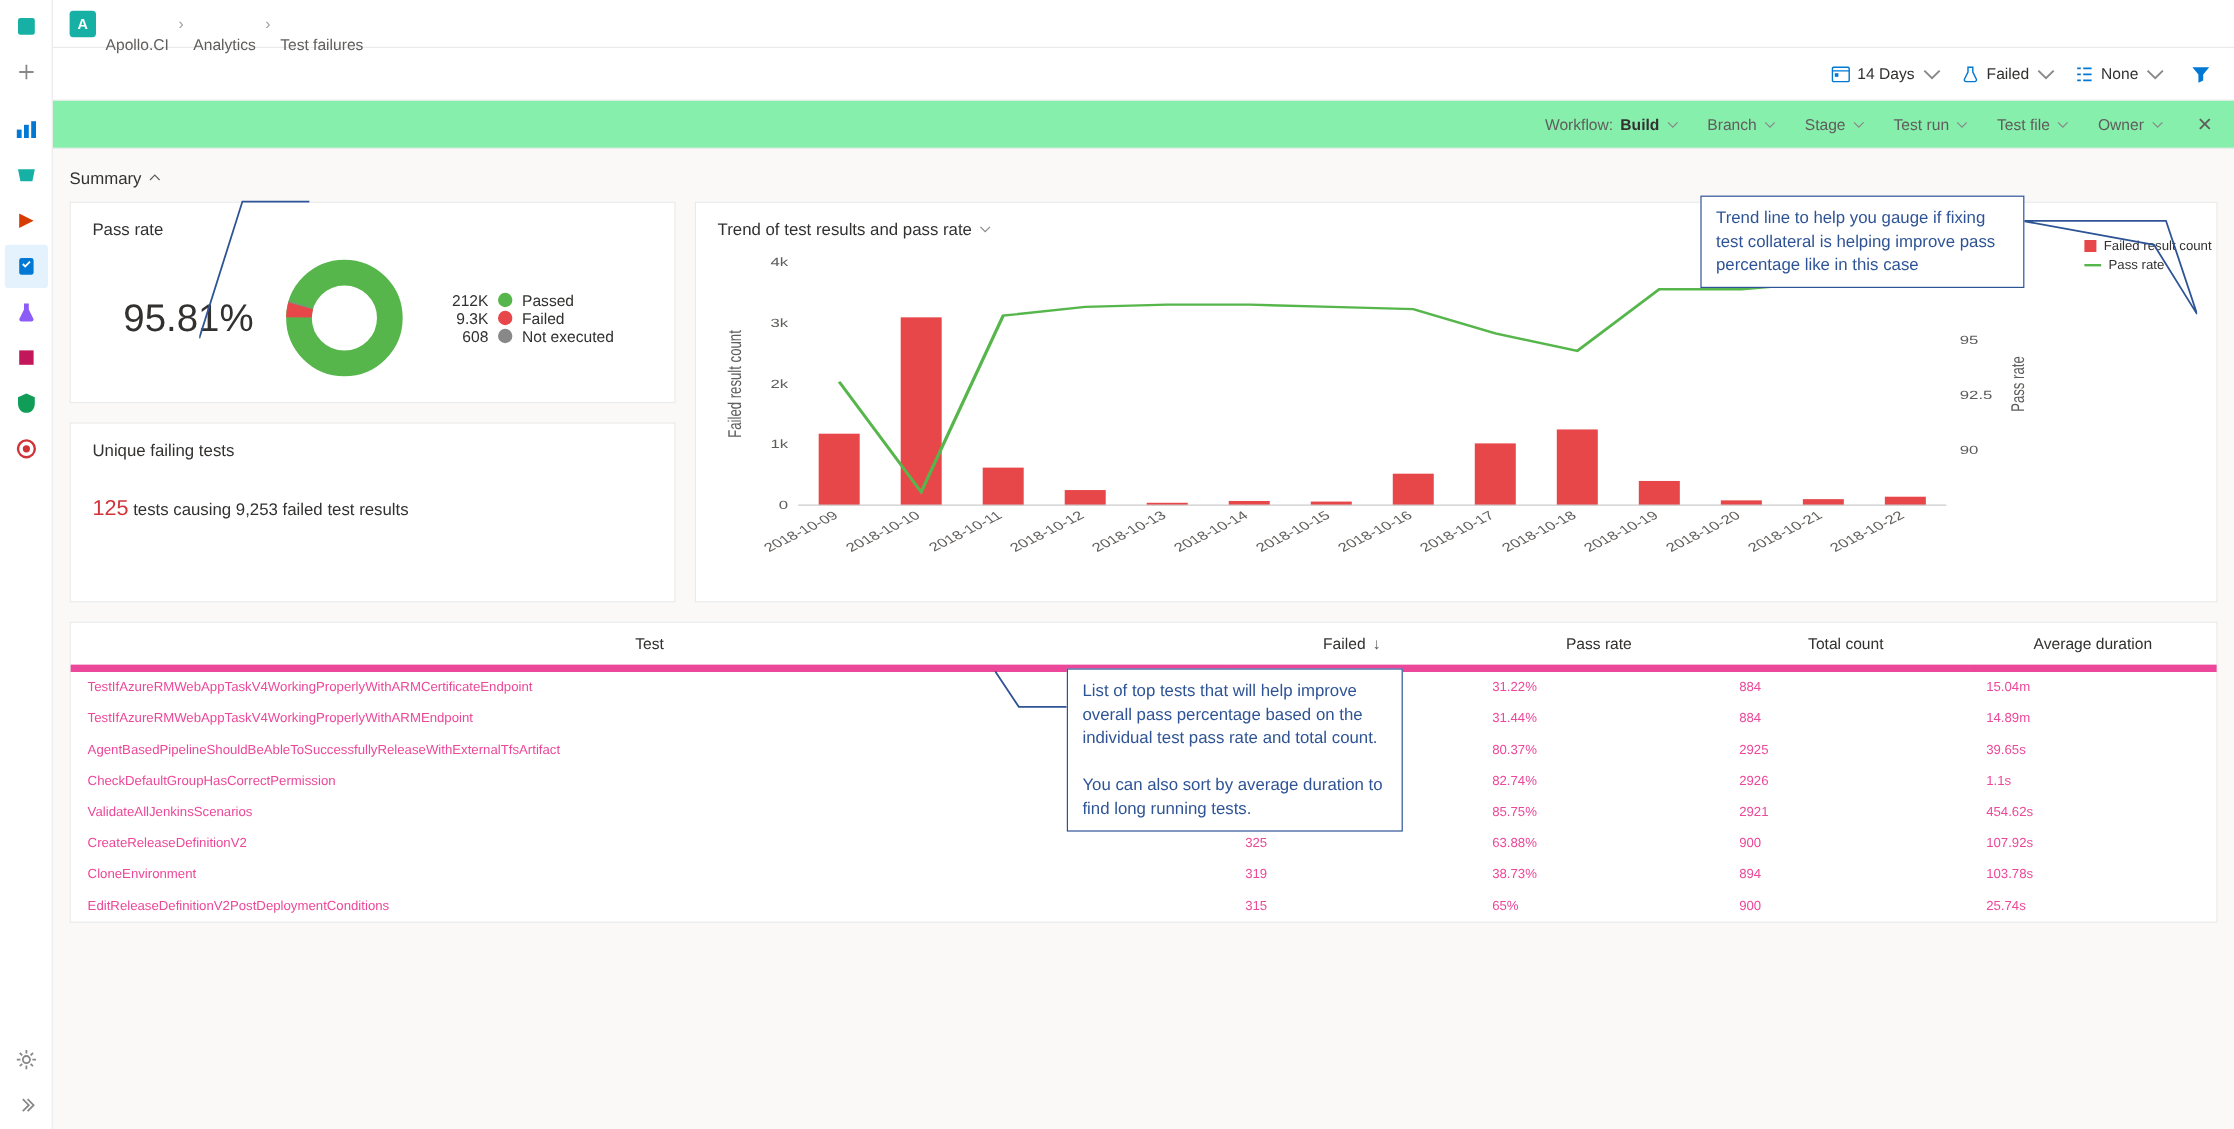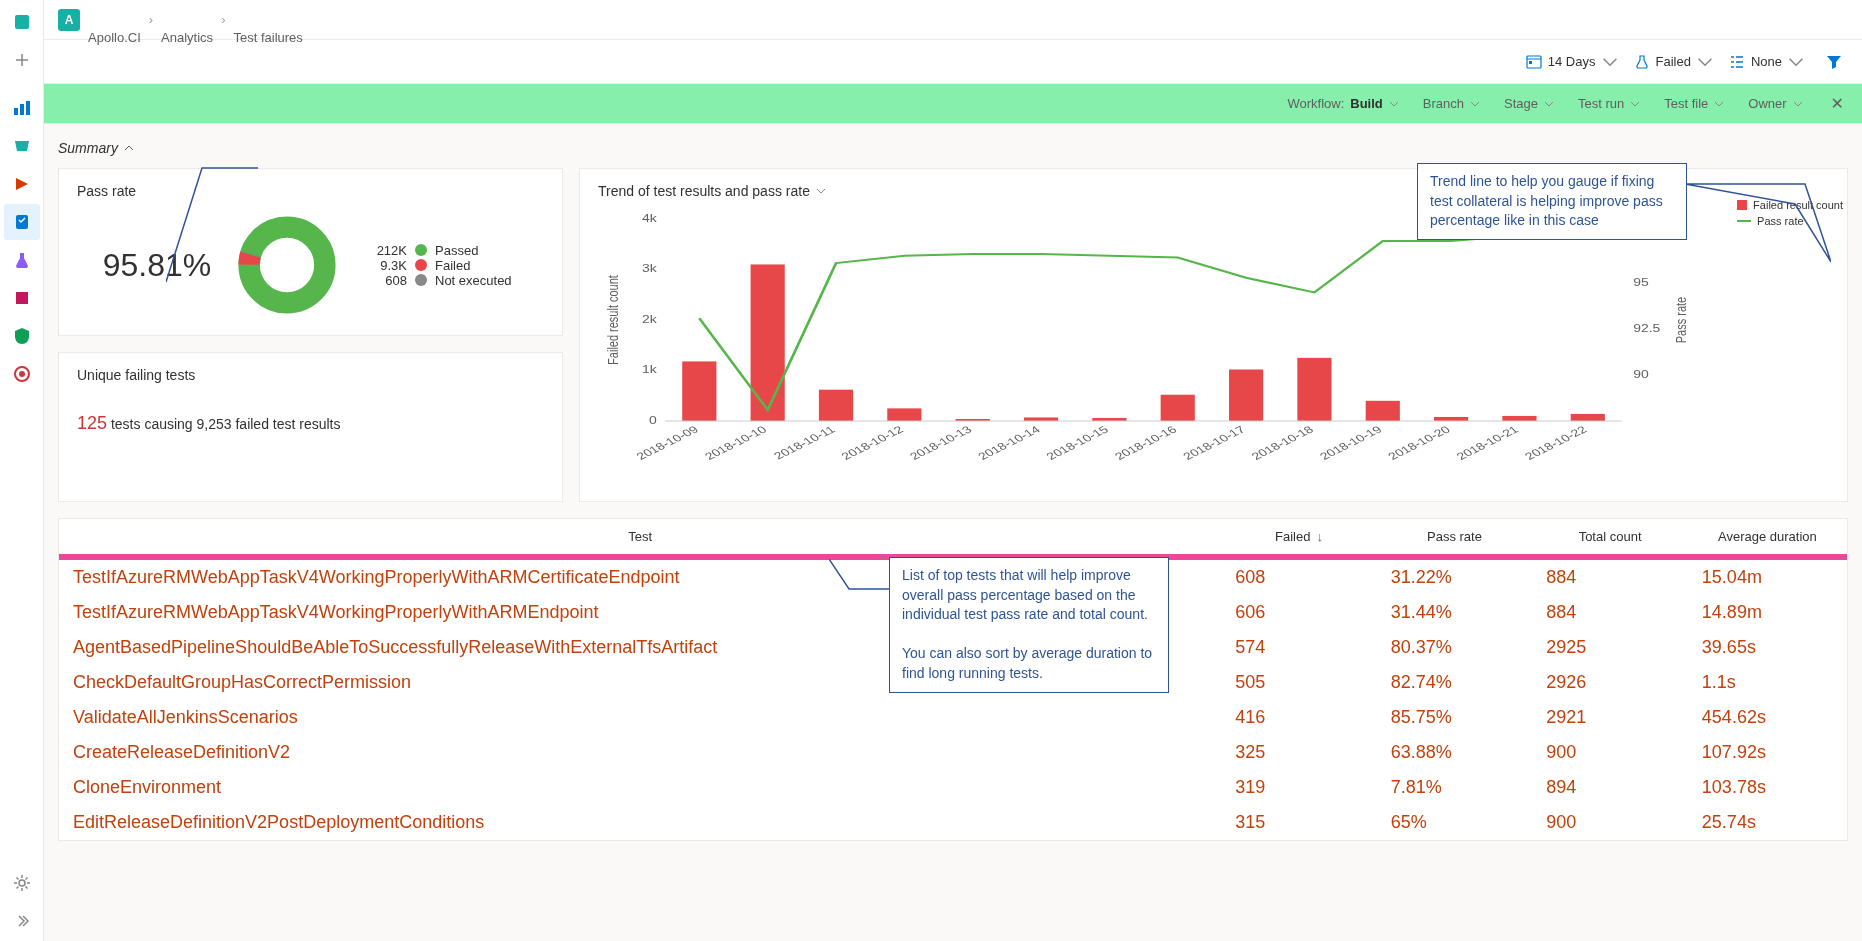--- a/index.html
+++ b/index.html
@@ -17,21 +17,21 @@
 .crumb-sep { color: #a19f9d; }
 .toolbar { height: 44px; display: flex; align-items: center; justify-content: flex-end; padding: 0 14px; gap: 16px; border-bottom: 1px solid #eaeaea; }
 .tb-item { display: flex; align-items: center; gap: 6px; cursor: pointer; color: #323130; }
 .tb-item svg { width: 16px; height: 16px; }
 .chev { width: 10px; height: 10px; }
 .filter-row { height: 40px; background: #86efac; display: flex; align-items: center; justify-content: flex-end; padding: 0 14px; gap: 24px; border-bottom: 1px solid #eaeaea; }
 .filter-item { display: flex; align-items: center; gap: 6px; cursor: pointer; color: #605e5c; font-size: 13px; }
 .filter-item .bold { color: #323130; font-weight: 600; }
 .close-x { cursor: pointer; color: #605e5c; font-size: 16px; padding: 0 4px; }
 .content { flex: 1; overflow-y: auto; padding: 12px 14px; background: #faf9f8; }
-.section-header { display: flex; align-items: center; gap: 6px; padding: 4px 0 12px; cursor: pointer; font-size: 14px; font-style: italic; }
+.section-header { display: flex; align-items: center; gap: 6px; padding: 4px 0 12px; cursor: pointer; font-size: 14px; }
 .row { display: flex; gap: 16px; margin-bottom: 16px; position: relative; }
 .card { background: #fff; border: 1px solid #eaeaea; padding: 14px 18px; }
 .card-title { font-size: 14px; margin-bottom: 10px; display: flex; align-items: center; gap: 6px; }
 .pass-rate-card { width: 505px; height: 168px; display: flex; flex-direction: column; }
 .pass-body { display: flex; align-items: center; flex: 1; }
 .big-pct { font-size: 32px; font-weight: 400; width: 160px; text-align: center; }
 .donut { width: 100px; height: 100px; }
 .legend { margin-left: 30px; display: flex; flex-direction: column; gap: 0; font-size: 13px; }
 .legend-row { display: flex; align-items: center; gap: 8px; }
 .legend-count { width: 40px; text-align: right; }
@@ -46,21 +46,21 @@
 .chart-legend-row { display: flex; align-items: center; gap: 6px; margin-bottom: 4px; }
 .lg-box { width: 10px; height: 10px; }
 .lg-line { width: 14px; height: 2px; }
 .axis-label { font-size: 10px; fill: #605e5c; }
 .y-title { font-size: 11px; fill: #605e5c; }
 .callout { position: absolute; border: 1.5px solid #2f5496; background: #fff; padding: 8px 12px; color: #2f5496; font-size: 14px; line-height: 1.4; z-index: 10; }
 .col-left { width: 505px; display: flex; flex-direction: column; gap: 16px; }
 .table-card { background: #fff; border: 1px solid #eaeaea; position: relative; }
 .tbl { width: 100%; border-collapse: collapse; }
 .tbl th { text-align: center; font-weight: 400; color: #323130; padding: 10px 14px; border-bottom: 6px solid #ec4899; font-size: 13px; }
-.tbl td { padding: 7px 14px; font-size: 18px; color: #c2410c; }
+.tbl td { padding: 7px 14px; font-size: 11px; color: #ec4899; }
 .sort-ind { margin-left: 6px; color: #605e5c; }
 .col-test { width: 420px; }
 .col-n { width: 90px; }
 .filter-icon-btn { width: 28px; height: 28px; display: flex; align-items: center; justify-content: center; cursor: pointer; border-radius: 3px; }
 .filter-icon-btn svg { width: 16px; height: 16px; }
 </style>
 </head>
 <body>
 
 <div class="app">
@@ -406,21 +406,21 @@
               <tr>
                 <td>CreateReleaseDefinitionV2</td>
                 <td>325</td>
                 <td>63.88%</td>
                 <td>900</td>
                 <td>107.92s</td>
               </tr>
               <tr>
                 <td>CloneEnvironment</td>
                 <td>319</td>
-                <td>7.81%</td>
+                <td>38.73%</td>
                 <td>894</td>
                 <td>103.78s</td>
               </tr>
               <tr>
                 <td>EditReleaseDefinitionV2PostDeploymentConditions</td>
                 <td>315</td>
                 <td>65%</td>
                 <td>900</td>
                 <td>25.74s</td>
               </tr>

